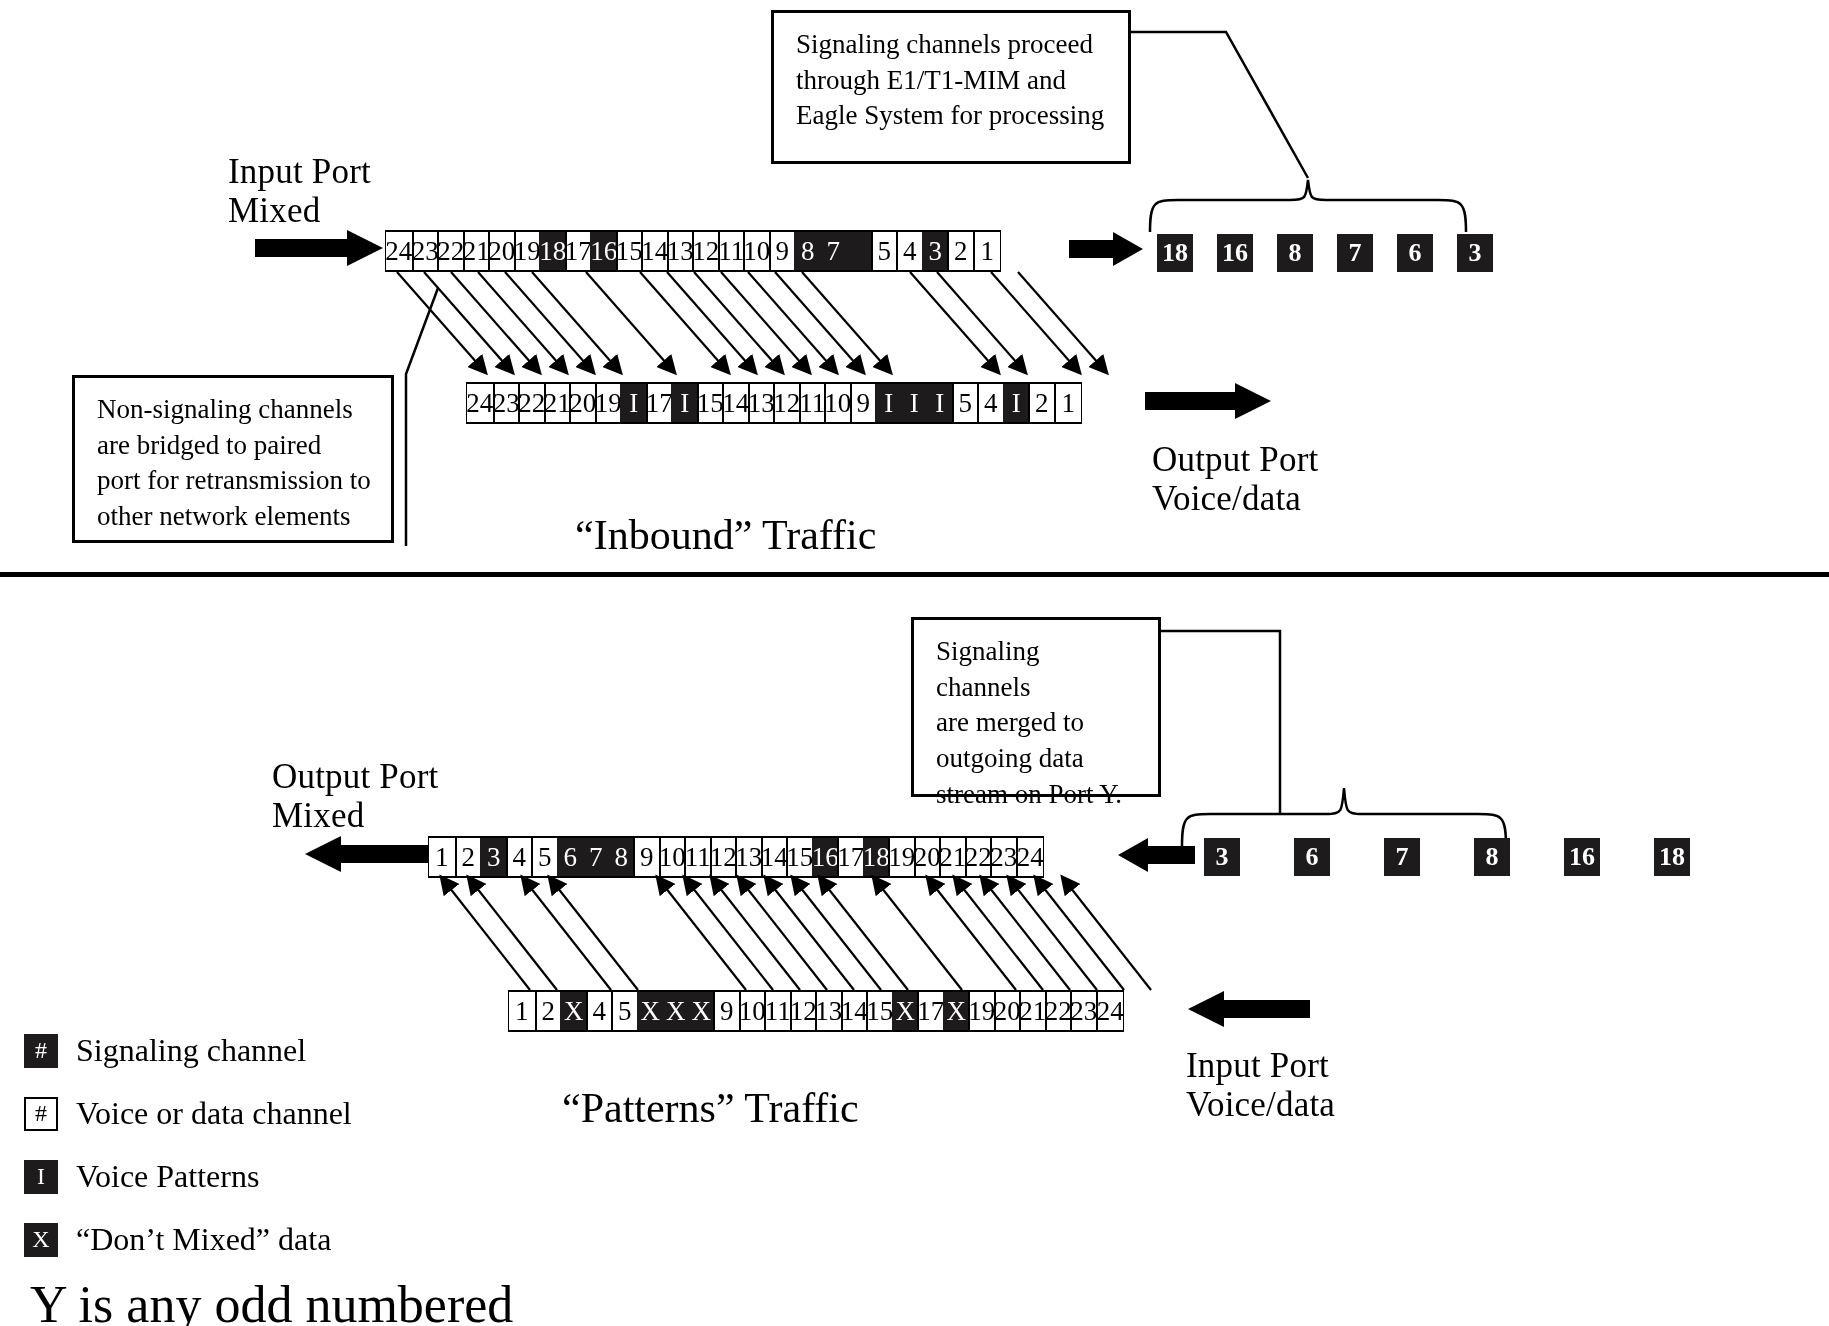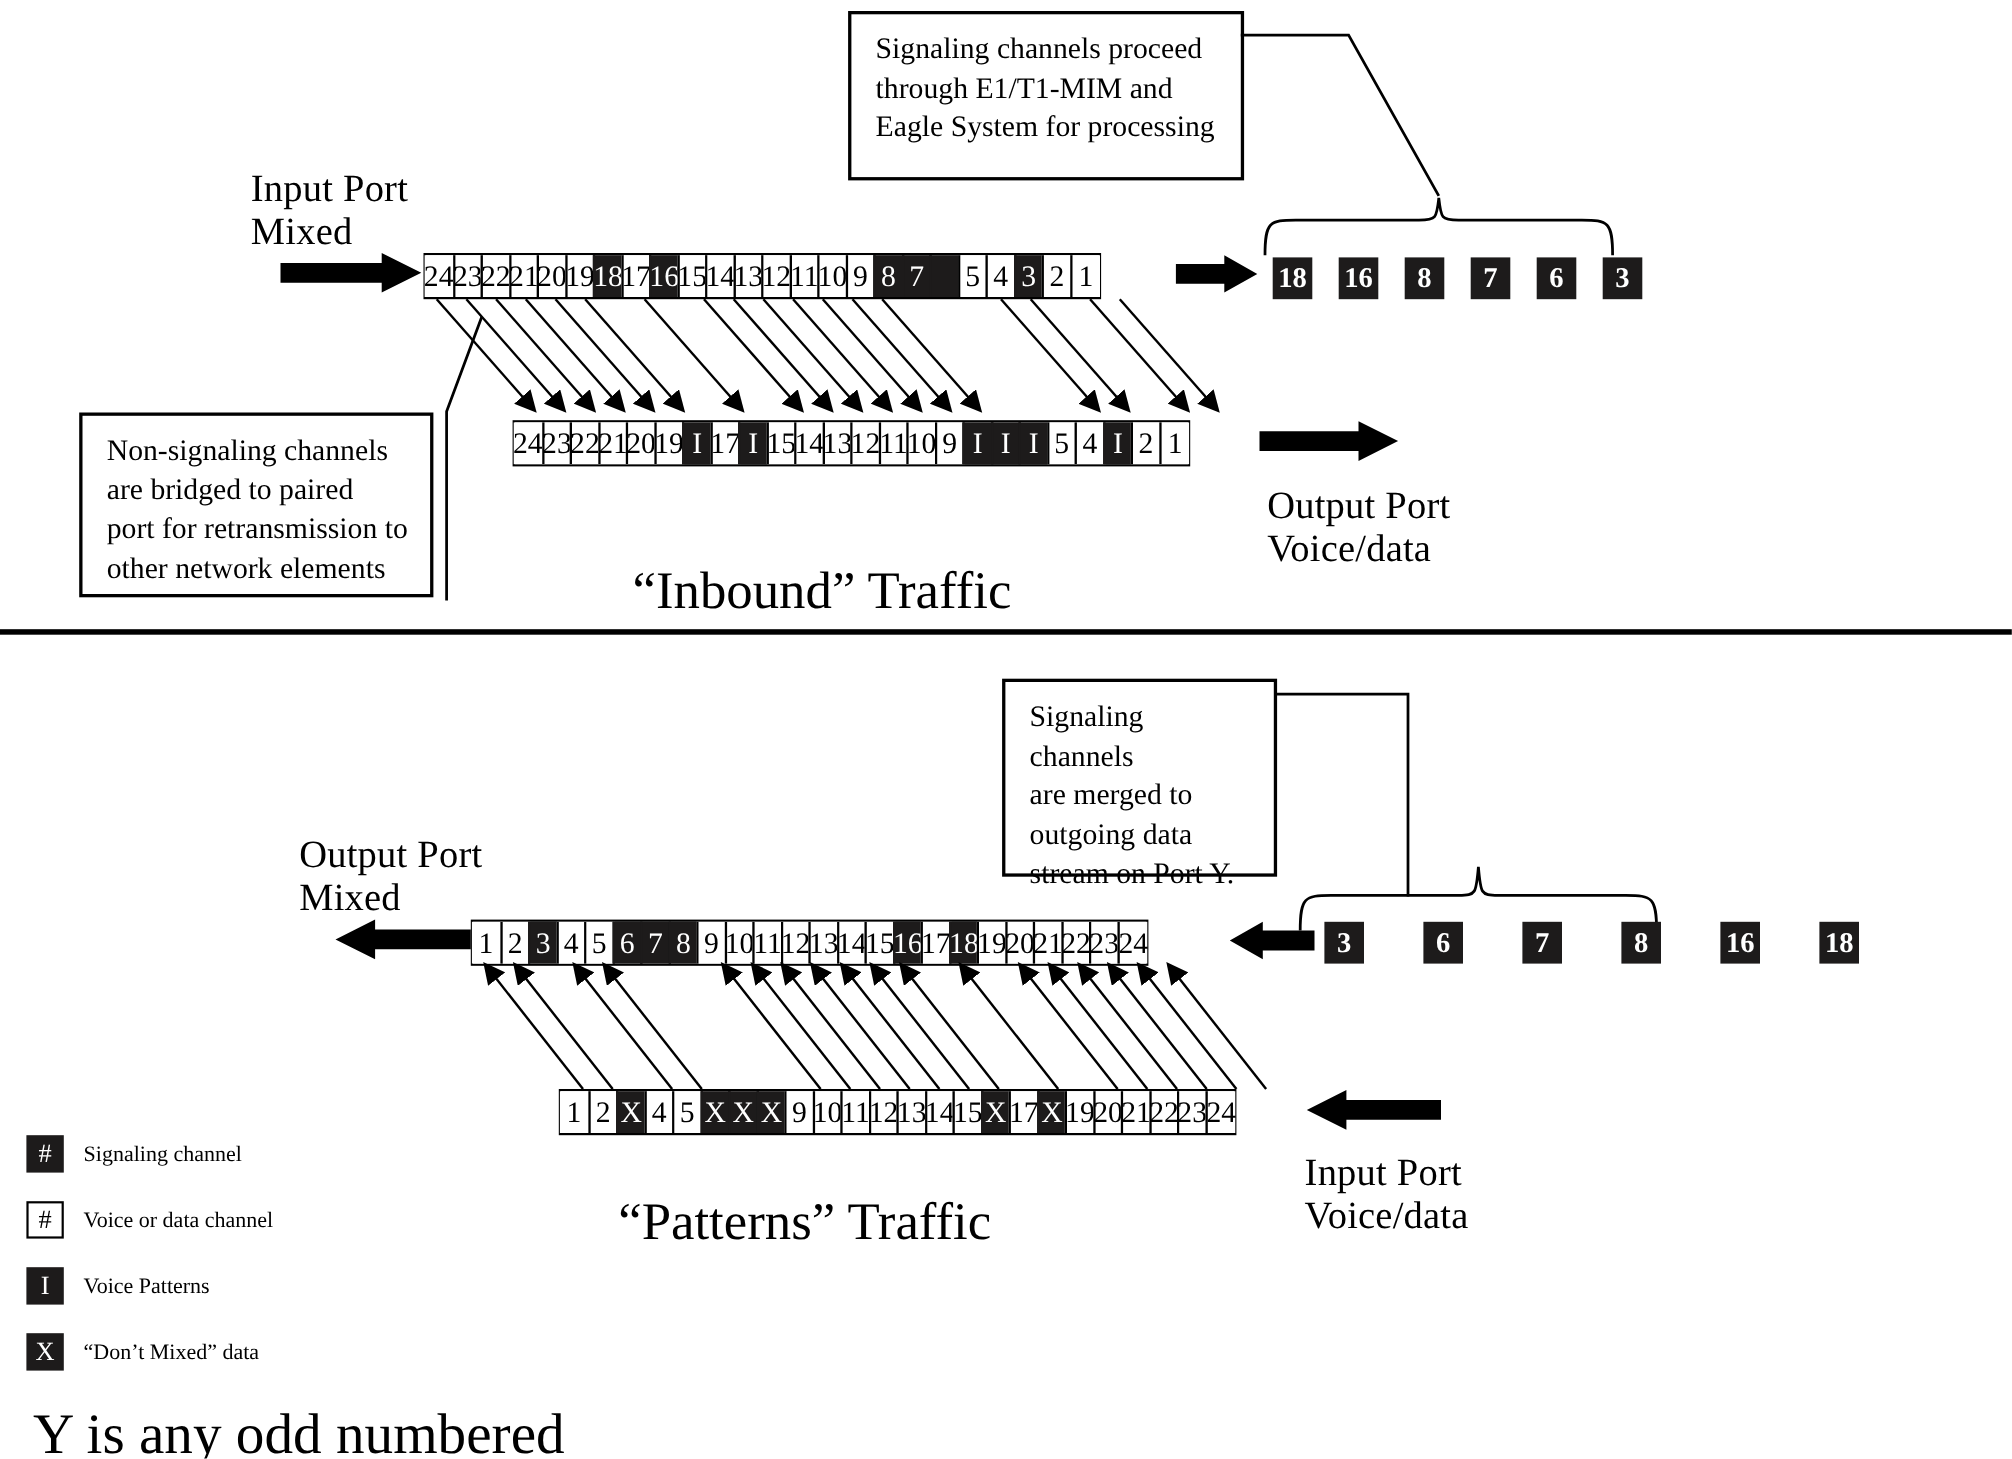--- a/index.html
+++ b/index.html
@@ -2,21 +2,21 @@
 <html><head>
 <meta charset="utf-8">
 <style>
   html,body{margin:0;padding:0;background:#fff;}
   body{width:1829px;height:1326px;position:relative;overflow:hidden;
        font-family:"Liberation Serif","DejaVu Serif",serif;color:#000;}
   .abs{position:absolute;}
 
   
   .label{font-size:35px;line-height:1.12;white-space:pre-line;letter-spacing:.2px;}
-  .title{font-size:48px;line-height:1.1;}
+  .title{font-size:42px;line-height:1.1;}
   .callout{border:3px solid #000;background:#fff;box-sizing:border-box;
            padding:14px 18px 14px 22px;font-size:27px;line-height:1.32;white-space:pre-line;}
 
   
   .strip{display:flex;align-items:stretch;border:2px solid #000;background:#fff;
          box-sizing:border-box;height:42px;}
   .cell{display:flex;align-items:center;justify-content:center;
         font-size:27px;line-height:1;box-sizing:border-box;
         border-left:2px solid #000;border-right:2px solid #000;
         background:#fff;color:#000;margin:0 -1px;}
@@ -29,21 +29,21 @@
   .chip{width:36px;height:38px;background:#1d1b1b;color:#fff;
         display:flex;align-items:center;justify-content:center;
         font-size:26px;font-weight:bold;font-family:"Liberation Serif",serif;}
 
   
   .legend-row{display:flex;align-items:center;gap:18px;margin-bottom:26px;}
   .lg-box{width:34px;height:34px;display:flex;align-items:center;justify-content:center;
           font-size:24px;box-sizing:border-box;}
   .lg-box.blk{background:#1d1b1b;color:#fff;}
   .lg-box.wht{background:#fff;color:#000;border:2px solid #000;}
-  .lg-txt{font-size:20px;}
+  .lg-txt{font-size:32px;}
 
   
   .divider{background:#000;height:5px;}
   svg{overflow:visible;}
 </style>
 </head>
 <body>
 
 <div class="abs callout" style="left:771px;top:10px;width:360px;height:154px;">Signaling channels proceed
 through E1/T1-MIM and

